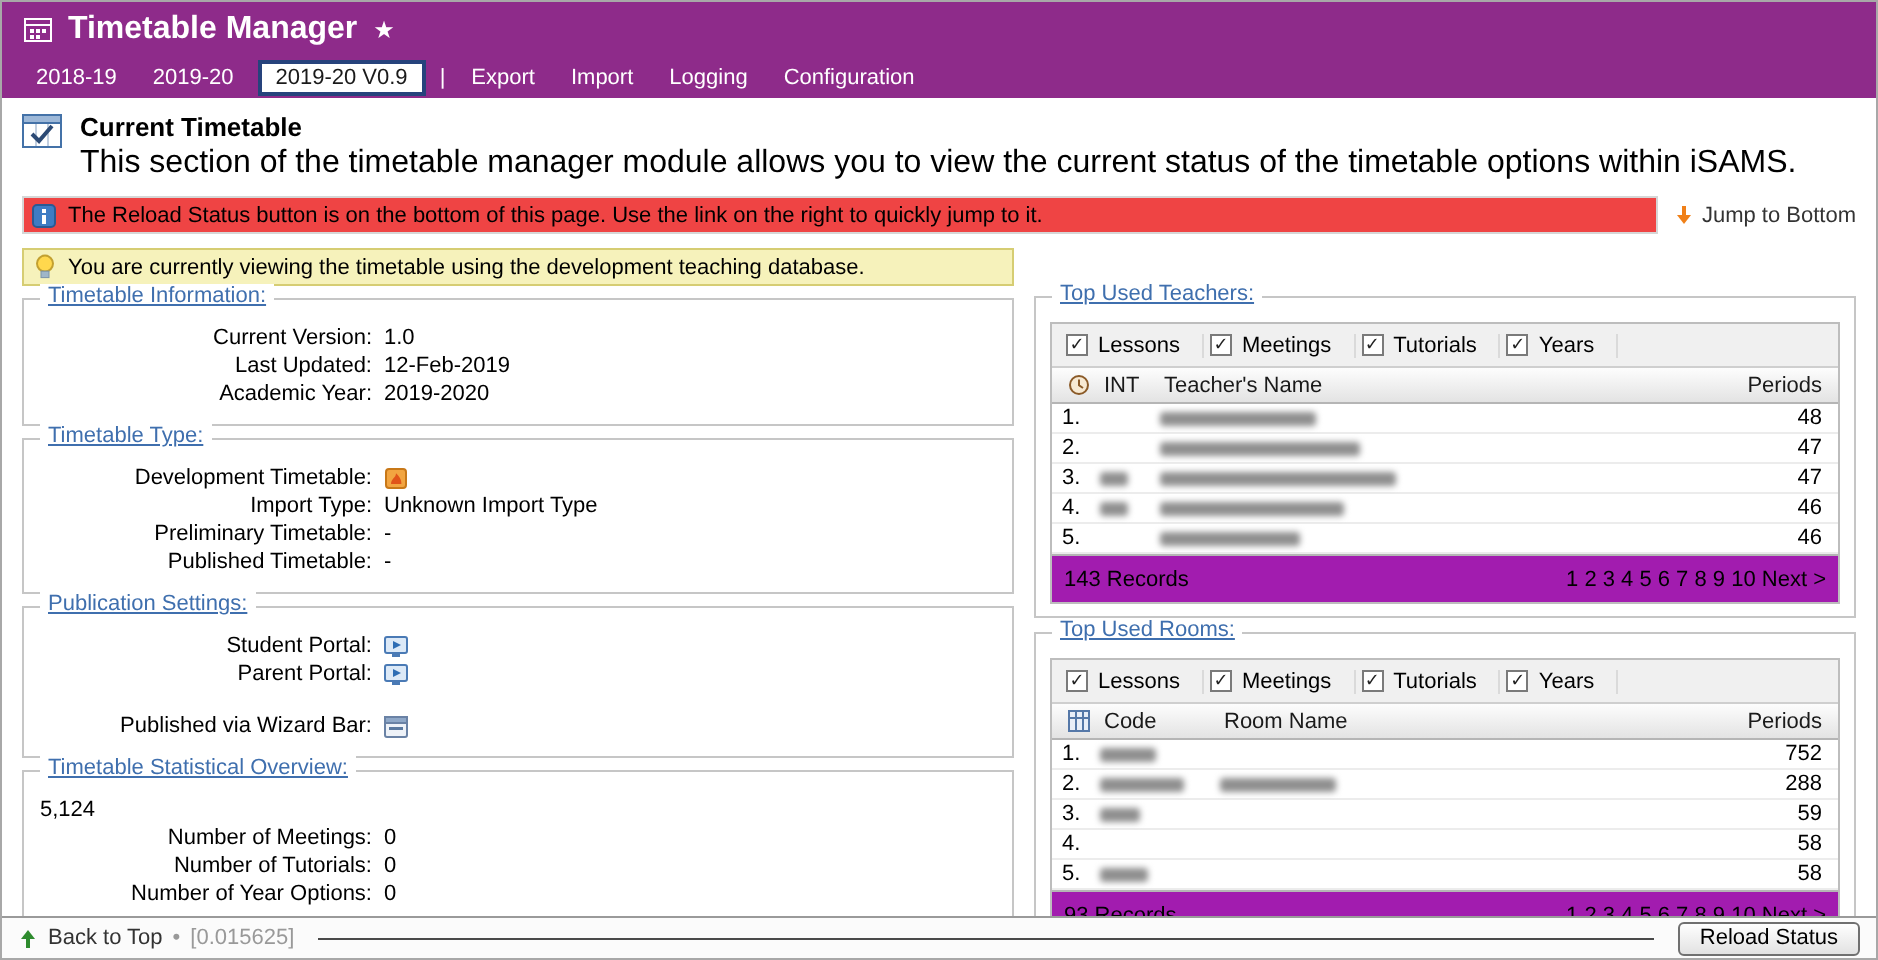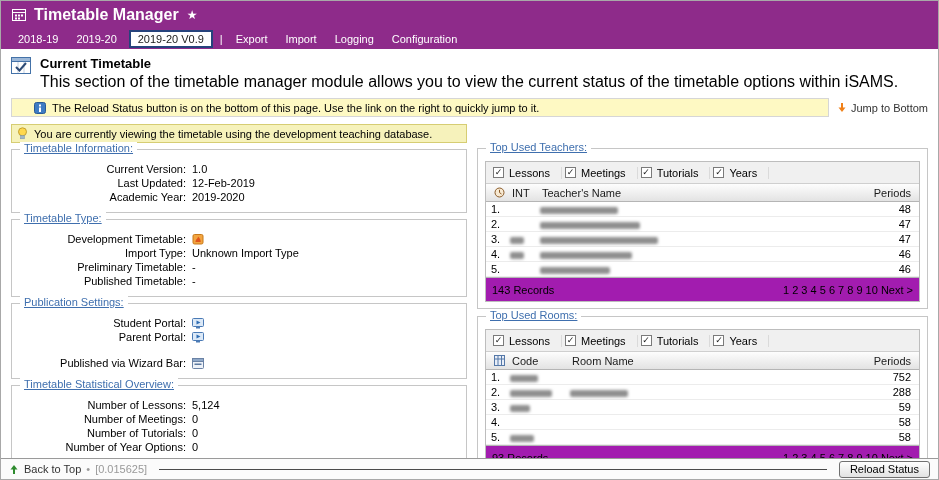--- a/index.html
+++ b/index.html
@@ -21,26 +21,26 @@
   .tab.active { background:#fff; color:#1a1a1a; border:2px solid #26437c; padding:1px 7px; margin:0 3px; }
   .tab-sep { color:#fff; padding:0 4px; }
 
   
   .page-header { padding:8px 10px 4px; display:flex; gap:9px; align-items:flex-start; }
   .ph-title { font-size:13px; font-weight:bold; line-height:14px; }
   .ph-sub { font-size:16px; margin-top:2px; }
 
   
   .info-row { display:flex; align-items:center; margin:3px 10px 7px; gap:8px; }
-  .info-box { flex:1; border:1px solid #d6d6d6; background:#fef9c3; height:19px; display:flex; align-items:center; padding:0 22px; gap:6px; }
+  .info-box { flex:1; border:1px solid #d6d6d6; background:#ef4444; height:19px; display:flex; align-items:center; padding:0 4px; gap:6px; }
   .jump-link { display:flex; align-items:center; gap:4px; color:#333; cursor:pointer; white-space:nowrap; }
 
   
   .columns { display:flex; align-items:flex-start; padding:0 10px; gap:10px; }
-  .left-col { width:456px; flex:none; }
+  .left-col { width:496px; flex:none; }
   .right-col { flex:1; margin-top:24px; }
 
   
   .warning-bar { height:19px; background:#f6f2bb; border:1px solid #d6cd73; display:flex; align-items:center; gap:6px; padding:0 5px; margin-bottom:6px; }
 
   
   .panel { position:relative; border:1px solid #c6c6c6; margin-bottom:6px; padding:12px 8px 8px; background:#fff; }
   .panel-title, .tpanel-title {
     position:absolute; top:-8px; left:8px; background:#fff; padding:0 4px;
     color:#3f6fae; text-decoration:underline; font-size:11px; cursor:pointer;
@@ -244,21 +244,20 @@
                 <rect x="2.5" y="5.5" width="7" height="1.5" fill="#5b79a0"></rect>
               </svg>
           </span>
         </span>
       </div>
     </div>
 
     <div class="panel">
       <span class="panel-title">Timetable Statistical Overview:</span>
       <div class="field">
-        <span class="f-label">Number of Lessons:</span>
         <span class="f-value">5,124</span>
       </div>
       <div class="field">
         <span class="f-label">Number of Meetings:</span>
         <span class="f-value">0</span>
       </div>
       <div class="field">
         <span class="f-label">Number of Tutorials:</span>
         <span class="f-value">0</span>
       </div>

